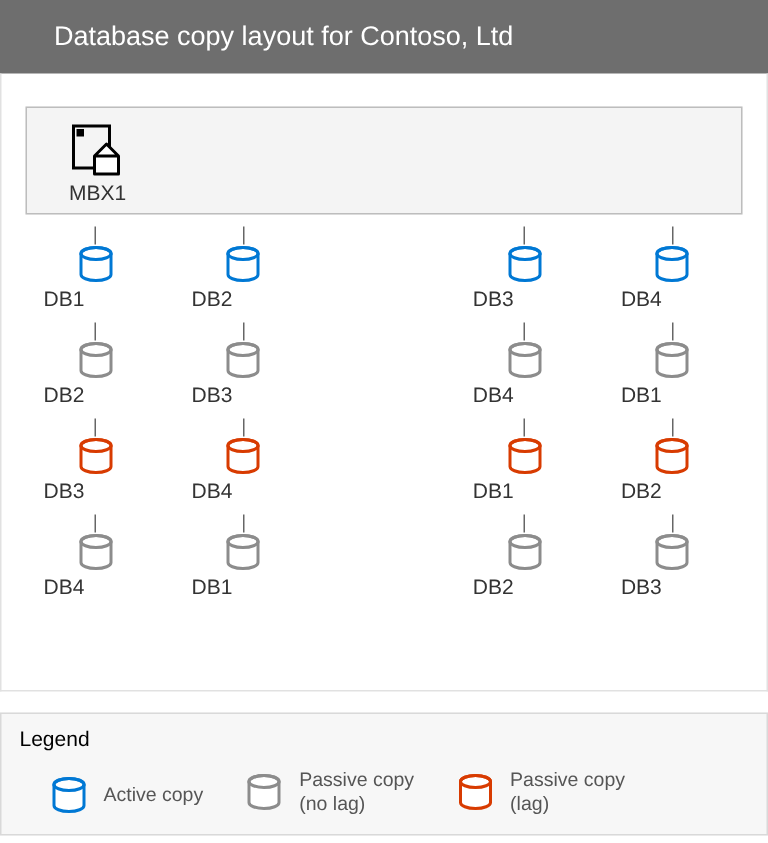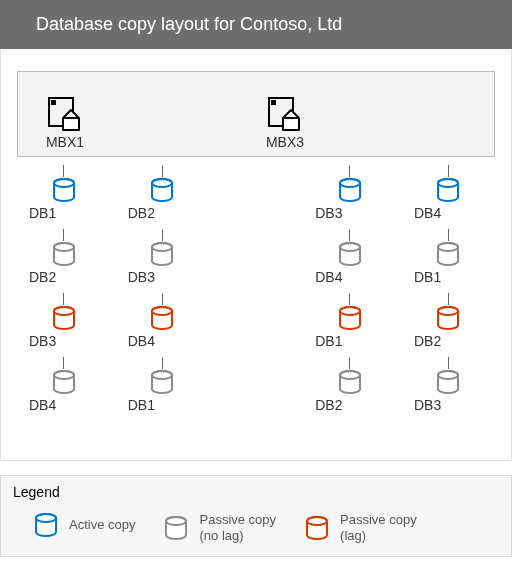--- a/index.html
+++ b/index.html
@@ -22,21 +22,21 @@
   .canvas {
     border: 1px solid #e1e1e1;
     border-top: none;
     padding: 22px 16px 20px 16px;
     height: 412px;
   }
   .servers-box {
     border: 1px solid #bdbdbd;
     background: #f4f4f4;
     display: flex;
-    padding: 24px 12px 6px 12px;
+    padding: 10px 12px 6px 12px;
     position: relative;
     align-items: flex-end;
   }
   .col {
     width: 70px;
     text-align: center;
   }
   .gap-small { width: 30px; }
   .gap-big { width: 120px; }
   .server-label, .db-label {
@@ -67,21 +67,21 @@
     height: 82px;
     position: relative;
   }
   .legend-title {
     font-size: 14px;
     color: #000000;
     padding: 8px 12px 0 12px;
   }
   .legend-row {
     display: flex;
-    align-items: flex-start;
+    align-items: flex-end;
     padding: 12px 12px 0 32px;
   }
   .legend-entry {
     display: flex;
     align-items: center;
     margin-right: 28px;
   }
   .legend-text {
     font-size: 13px;
     color: #555;
@@ -101,28 +101,20 @@
     <div class="col">
       <span><svg width="40" height="36" viewBox="0 0 40 36">
     <rect x="4" y="2" width="24" height="28" fill="none" stroke="#000" stroke-width="2"></rect>
     <rect x="6" y="4" width="5" height="5" fill="#000"></rect>
     <path d="M18 22 L34 22 L34 34 L18 34 Z M18 22 L26 14 L34 22" fill="#fff" stroke="#000" stroke-width="2" stroke-linejoin="round"></path>
   </svg></span>
       <div class="server-label">MBX1</div>
     </div>
     <div class="gap-small"></div>
     <div class="gap-big"></div>
-    <div class="col">
-      <span><svg width="40" height="36" viewBox="0 0 40 36">
-    <rect x="4" y="2" width="24" height="28" fill="none" stroke="#000" stroke-width="2"></rect>
-    <rect x="6" y="4" width="5" height="5" fill="#000"></rect>
-    <path d="M18 22 L34 22 L34 34 L18 34 Z M18 22 L26 14 L34 22" fill="#fff" stroke="#000" stroke-width="2" stroke-linejoin="round"></path>
-  </svg></span>
-      <div class="server-label">MBX3</div>
-    </div>
     <div class="gap-small"></div>
   </div>
 
   <div class="db-rows" id="db-columns-root">
 
   <div class="db-stack">
         <div class="db-item">
       <div class="connector"></div>
       <span><svg width="26" height="26" viewBox="0 0 26 26">
     <ellipse cx="13" cy="6" rx="10" ry="4" fill="#fff" stroke="#0078d4" stroke-width="2"></ellipse>

